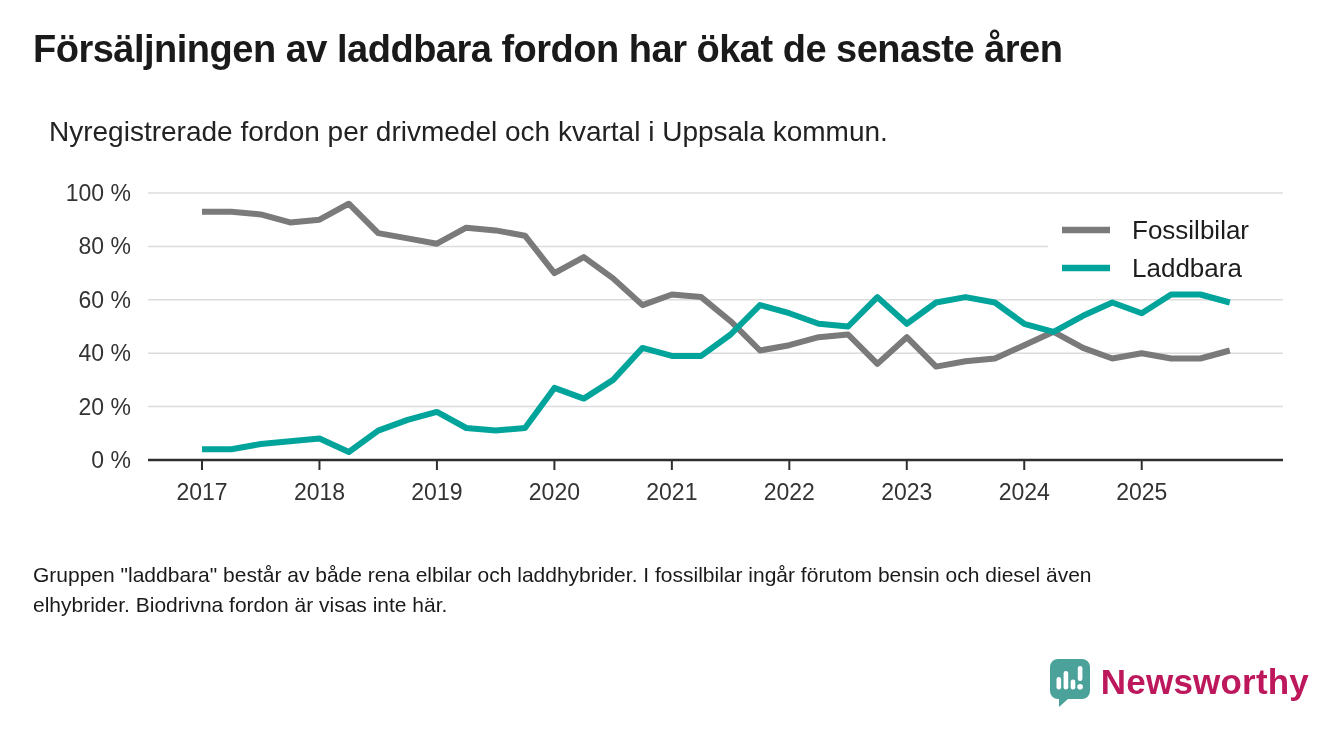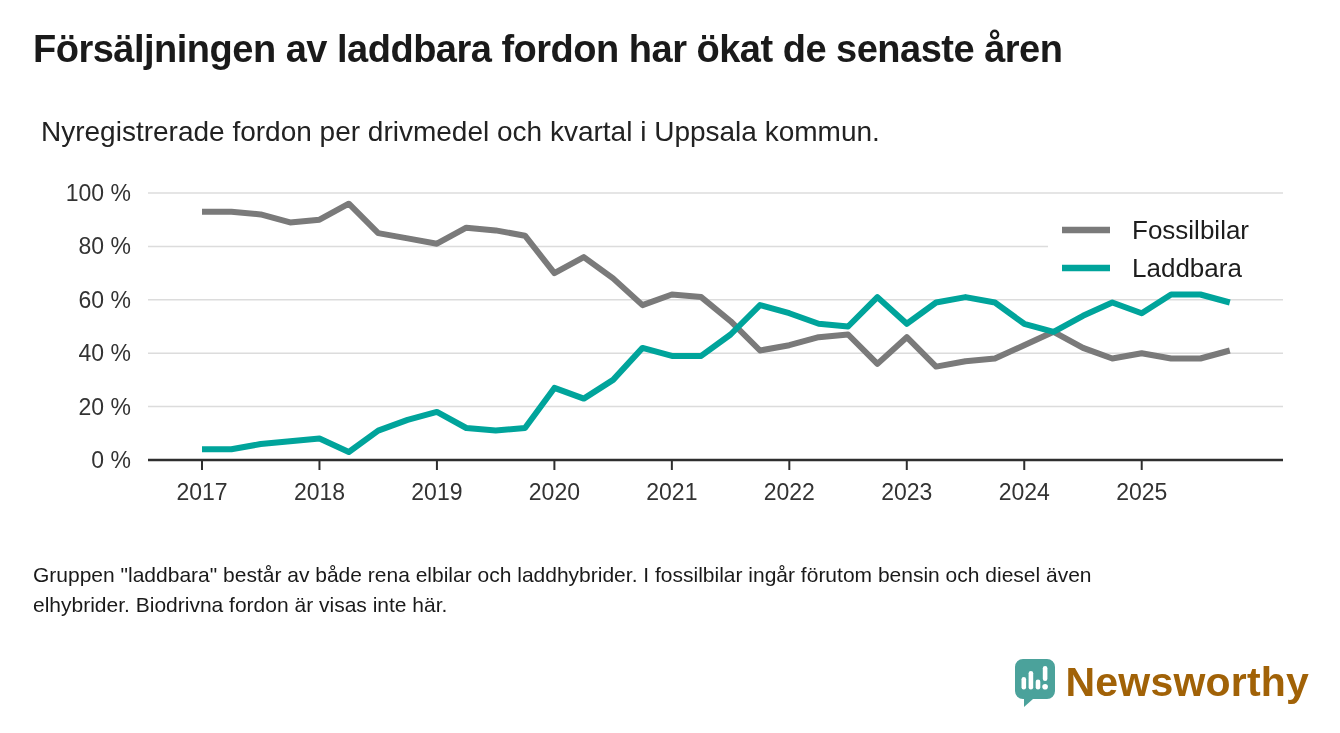--- a/index.html
+++ b/index.html
@@ -17,21 +17,21 @@
     top: 28px;
     margin: 0;
     font-size: 38px;
     font-weight: 800;
     letter-spacing: -0.5px;
     color: #1a1a1a;
     text-align: center;
   }
   .subtitle {
     position: absolute;
-    left: 41px;
+    left: 49px;
     top: 116px;
     margin: 0;
     font-size: 28px;
     font-weight: 400;
     color: #222222;
   }
   .chart-wrap {
     position: absolute;
     left: 0;
     top: 170px;
@@ -50,23 +50,23 @@
   }
   .brand {
     position: absolute;
     right: 31px;
     bottom: 26px;
     display: flex;
     align-items: center;
     gap: 9px;
   }
   .brand-text {
-    font-size: 41px;
+    font-size: 35px;
     font-weight: 600;
-    color: #a16207;
+    color: #be185d;
     letter-spacing: 0.2px;
   }
   svg text { font-family: "Liberation Sans", "DejaVu Sans", sans-serif; }
 </style>
 </head>
 <body>
 
 <div class="page">
 
   <h1 class="title">Försäljningen av laddbara fordon har ökat de senaste åren</h1>

